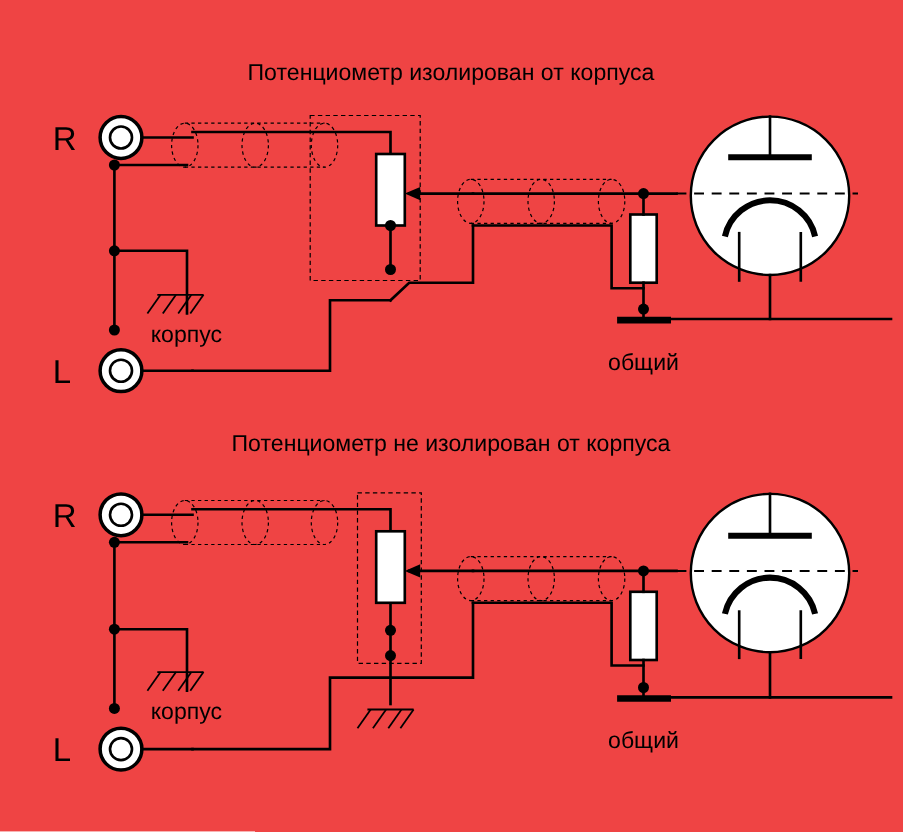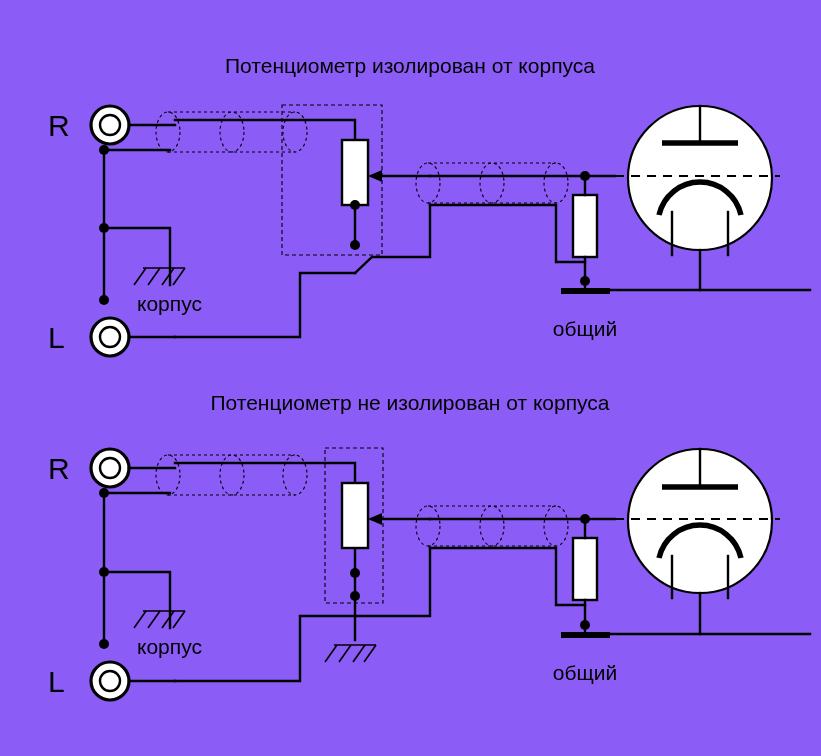--- a/index.html
+++ b/index.html
@@ -12,21 +12,21 @@
     width: 821px;
     height: 756px;
     font-family: "Liberation Sans", sans-serif;
     color: #000000;
     overflow: hidden;
   }
   #sheet {
     position: relative;
     width: 821px;
     height: 756px;
-    background: #8b5cf6;
+    background: #ef4444;
   }
   svg.diagram {
     position: absolute;
     left: 0;
     top: 0;
     width: 821px;
     height: 756px;
   }
   .cap-title {
     font-family: "Liberation Sans", sans-serif;

